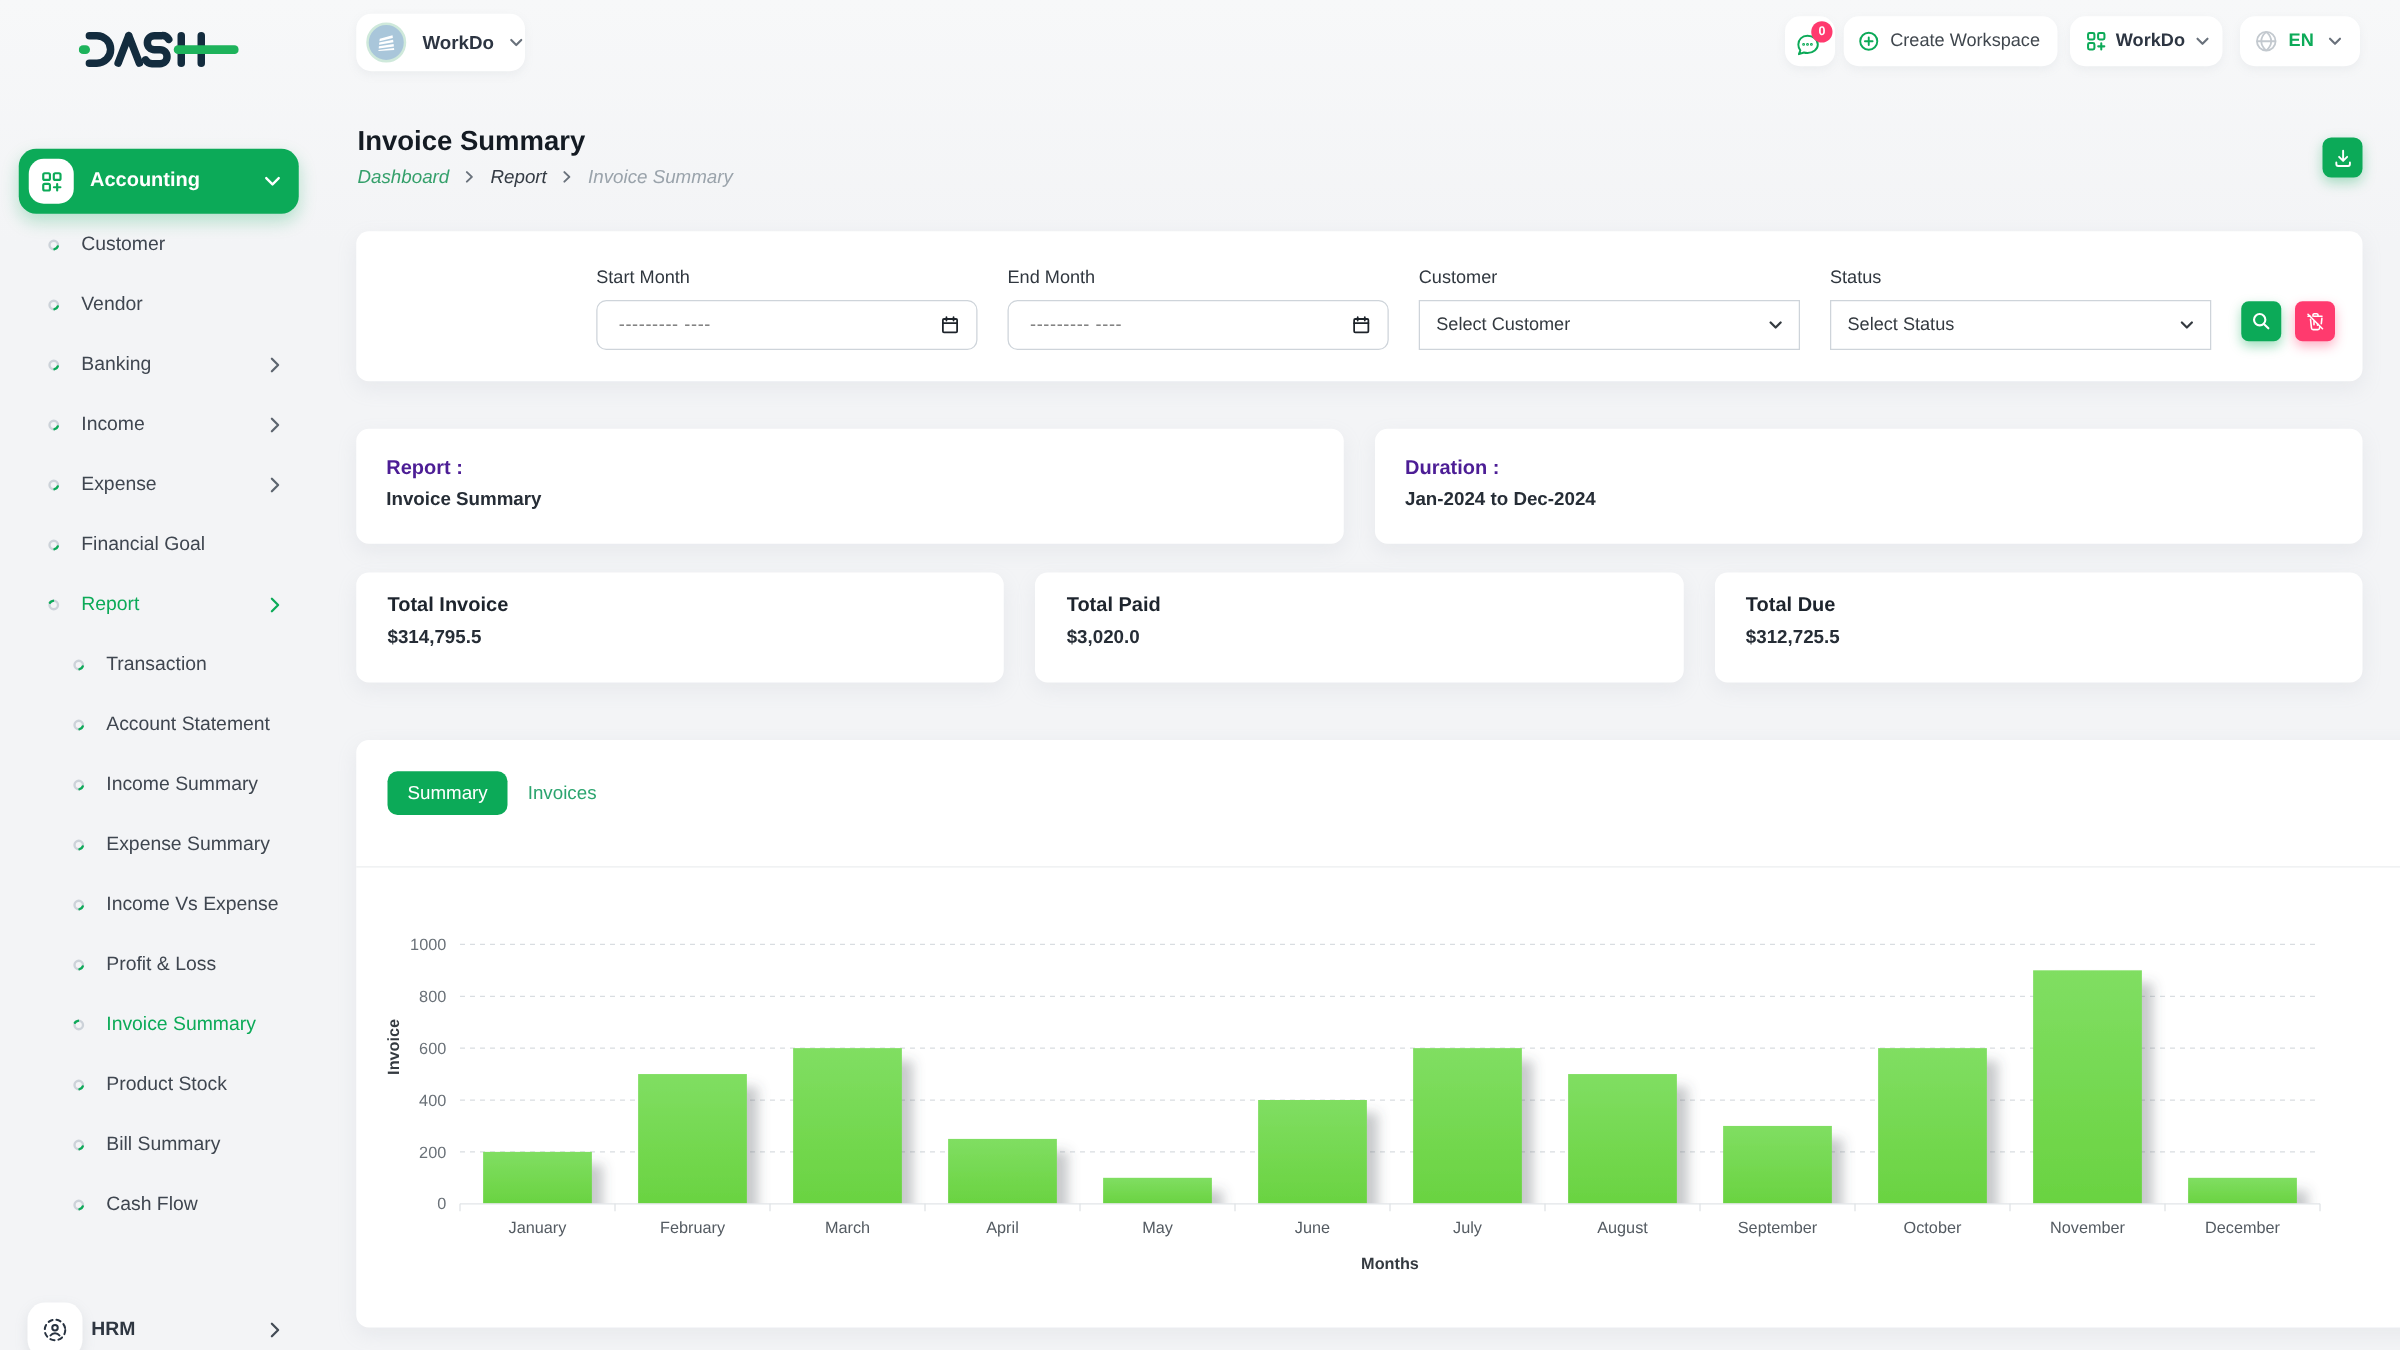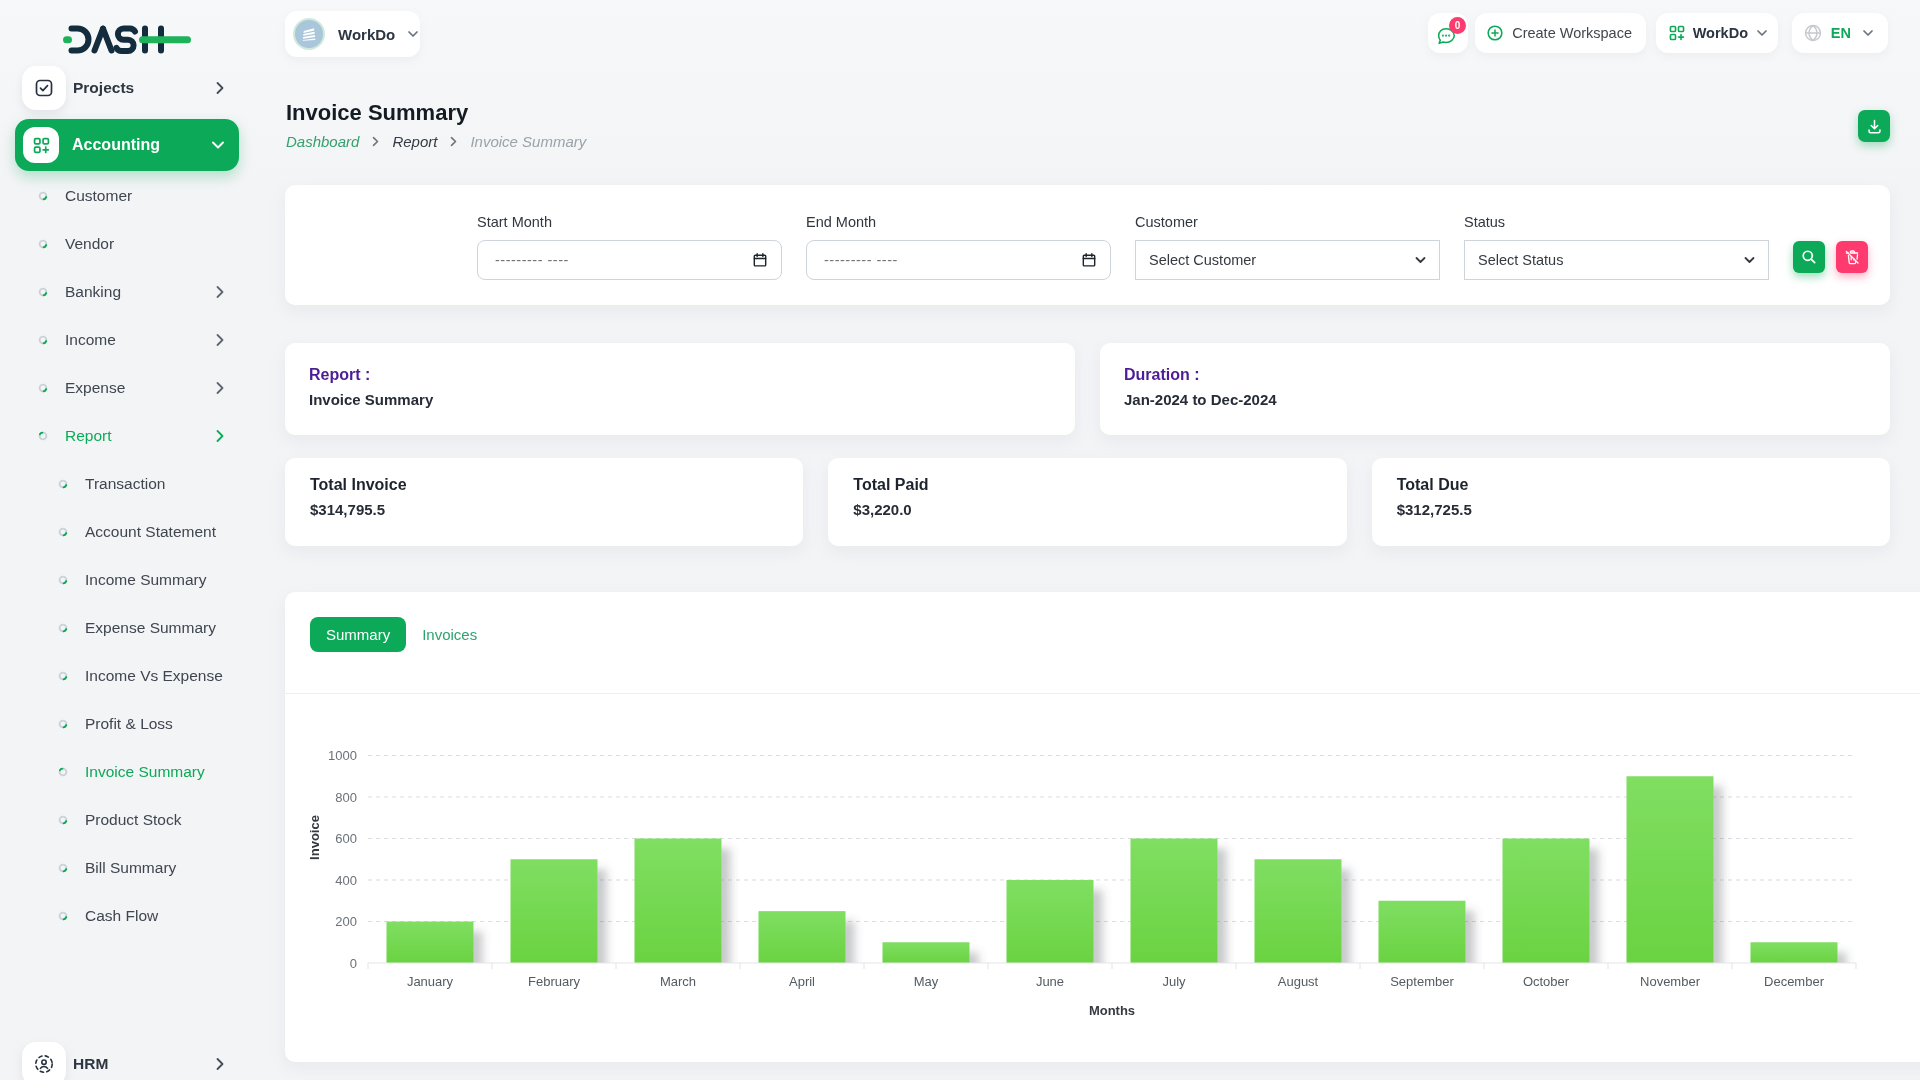--- a/index.html
+++ b/index.html
@@ -107,34 +107,20 @@
 
           <path d="M72 9.5 a6 6 0 0 0 -5.5-3 h-6 a5.6 5.6 0 0 0 0 11.2 h4.5 a5.6 5.6 0 0 1 0 11.2 h-6 a6 6 0 0 1 -5.5-3" stroke="#132c3e" stroke-width="6"></path>
 
           <path d="M82 6.5 v22 M98 6.5 v22" stroke="#132c3e" stroke-width="6"></path>
 
           <rect x="76" y="14.2" width="52" height="7" rx="3.5" fill="#1eb35b"></rect>
         </g>
       </svg>
     </div>
 
-    <div id="proj-row" class="module-row">
-      <span class="icon-sq">
-        <svg width="20" height="20" viewBox="0 0 20 20" fill="none" stroke="#273240" stroke-width="1.7" stroke-linecap="round" stroke-linejoin="round">
-          <rect x="2.5" y="2.5" width="15" height="15" rx="3.6"></rect>
-          <path d="M6.5 10.2 l2.4 2.4 4.6-5"></path>
-        </svg>
-      </span>
-      <span class="module-label">Projects</span>
-      <span class="module-chev">
-        <svg width="12" height="14" viewBox="0 0 12 14" fill="none" stroke="#434b55" stroke-width="1.8" stroke-linecap="round" stroke-linejoin="round">
-            <path d="M3.5 2 l5 5 -5 5"></path>
-          </svg>
-      </span>
-    </div>
 
     <div id="acc-pill">
       <span class="icon-sq">
         <svg width="19" height="19" viewBox="0 0 22 22" fill="none" stroke="#0caa58" stroke-width="2" stroke-linecap="round" stroke-linejoin="round">
           <rect x="3" y="3" width="6.2" height="6.2" rx="1.4"></rect>
           <rect x="12.8" y="3" width="6.2" height="6.2" rx="1.4"></rect>
           <rect x="3" y="12.8" width="6.2" height="6.2" rx="1.4"></rect>
           <path d="M15.9 13 v6 M12.9 16 h6"></path>
         </svg>
       </span>
@@ -199,20 +185,29 @@
   <circle cx="5" cy="5" r="3.4" stroke="#ccd2d9" stroke-width="1.9"></circle>
   <path d="M8.2 6.1 A3.4 3.4 0 0 1 5.6 8.35" stroke="#0caa58" stroke-width="1.9" stroke-linecap="round"></path>
 </svg>
           </span>
           <span class="lab">Expense</span>
           <span class="chev">
             <svg width="12" height="14" viewBox="0 0 12 14" fill="none" stroke="#5d656f" stroke-width="1.8" stroke-linecap="round" stroke-linejoin="round">
               <path d="M3.5 2 l5 5 -5 5"></path>
             </svg>
           </span>
+        </div>
+        <div class="side-item">
+          <span class="bullet">
+            <svg width="10" height="10" viewBox="0 0 10 10" fill="none">
+  <circle cx="5" cy="5" r="3.4" stroke="#ccd2d9" stroke-width="1.9"></circle>
+  <path d="M8.2 6.1 A3.4 3.4 0 0 1 5.6 8.35" stroke="#0caa58" stroke-width="1.9" stroke-linecap="round"></path>
+</svg>
+          </span>
+          <span class="lab">Financial Goal</span>
         </div>
         <div class="side-item active">
           <span class="bullet">
             <svg width="10" height="10" viewBox="0 0 10 10" fill="none">
   <circle cx="5" cy="5" r="3.4" stroke="#ccd2d9" stroke-width="1.9"></circle>
   <path d="M1.9 3.2 A3.4 3.4 0 0 1 4.4 1.65" stroke="#0caa58" stroke-width="1.9" stroke-linecap="round"></path>
 </svg>
           </span>
           <span class="lab">Report</span>
           <span class="chev">
@@ -493,21 +488,21 @@
     </div>
   </div>
 
   <div id="totals-row">
       <div class="total-card">
         <div class="total-label">Total Invoice</div>
         <div class="total-value">$314,795.5</div>
       </div>
       <div class="total-card">
         <div class="total-label">Total Paid</div>
-        <div class="total-value">$3,220.0</div>
+        <div class="total-value">$3,020.0</div>
       </div>
       <div class="total-card">
         <div class="total-label">Total Due</div>
         <div class="total-value">$312,725.5</div>
       </div>
     </div>
 
   <div id="chart-card" class="card">
     <div id="tabs">
       <div class="tab-active">Summary</div>

